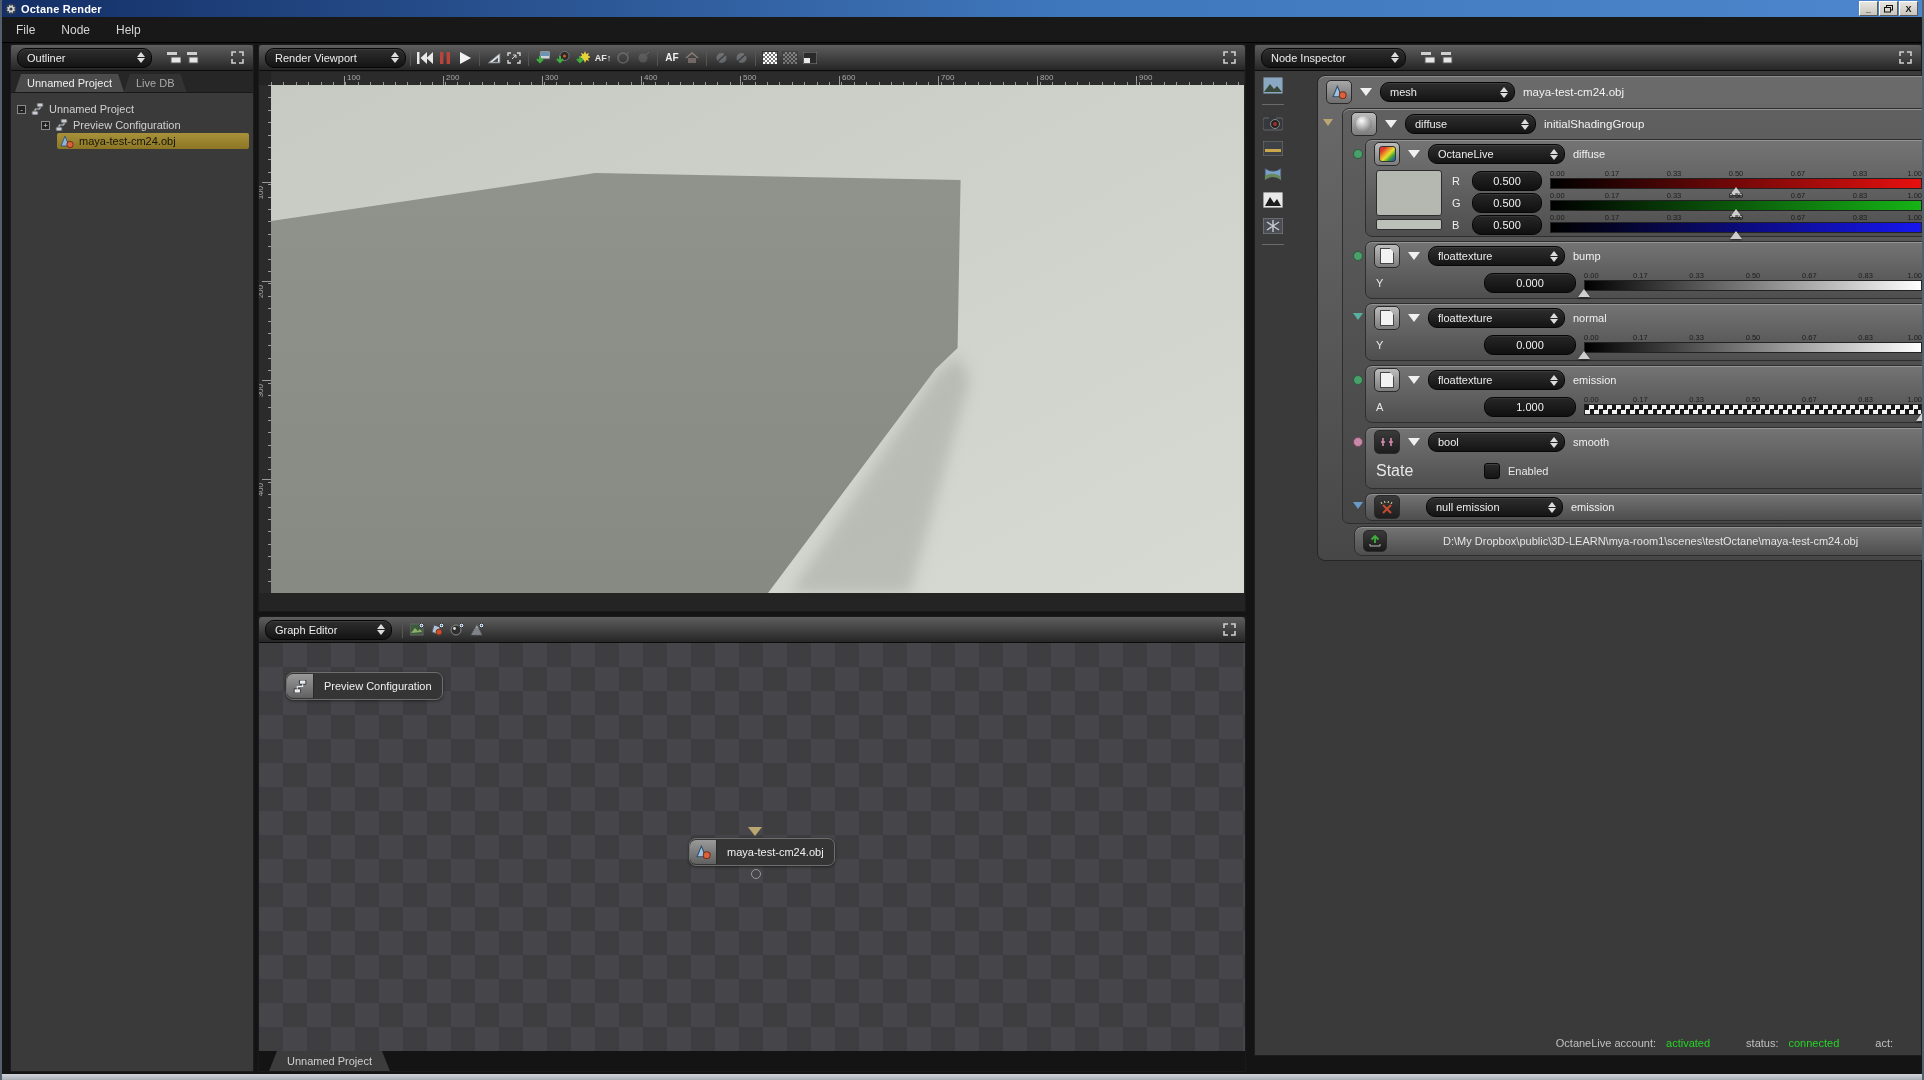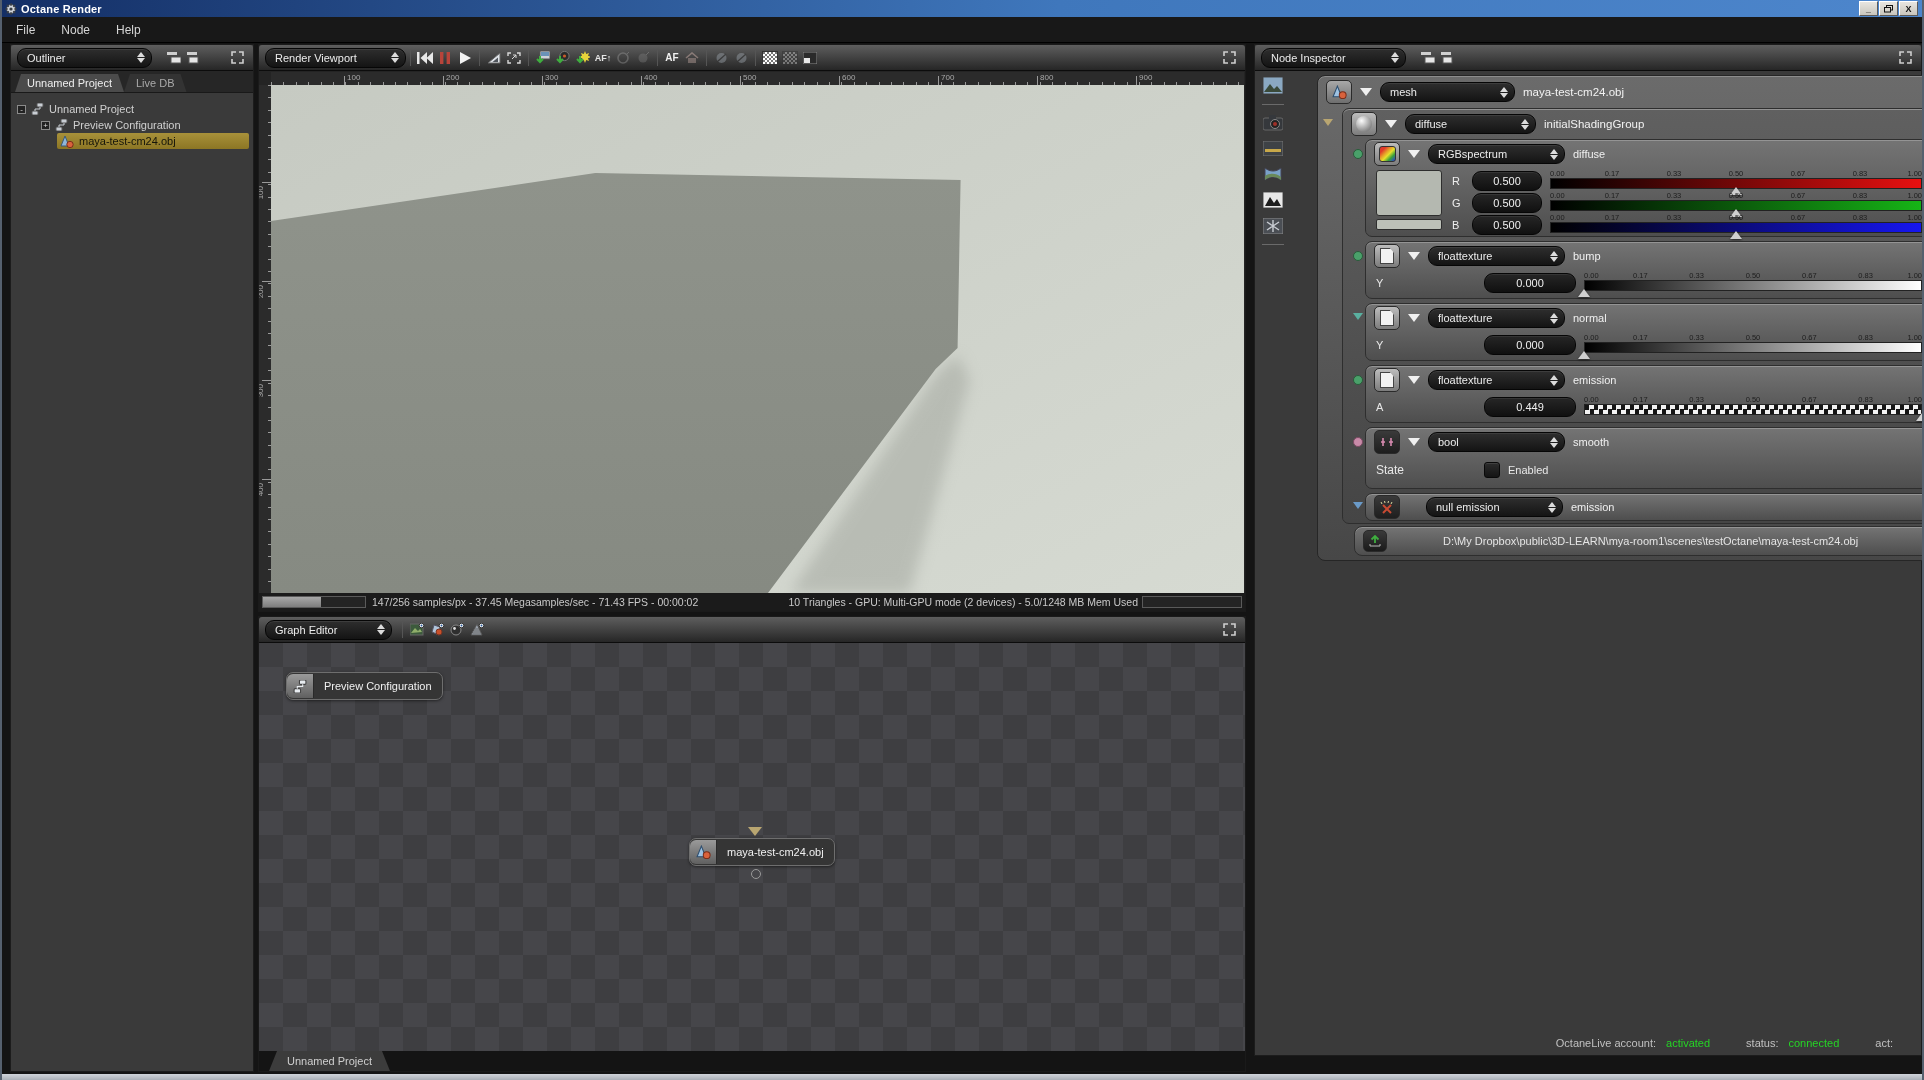--- a/index.html
+++ b/index.html
@@ -461,28 +461,20 @@
           <filter id="soft" x="-20%" y="-20%" width="140%" height="140%">
               <feGaussianBlur stdDeviation="7"></feGaussianBlur>
             </filter>
         </defs>
         <rect x="0" y="0" width="975" height="508" fill="url(#bg)"></rect>
         <polygon points="688,270 666,290 520,508 640,508 700,295" fill="#a0a49c" opacity="0.5" filter="url(#soft)"></polygon>
         <polygon points="0,136 325,88 691,95 688,263 666,284 498,508 0,508" fill="url(#box)"></polygon>
       </svg>
     </div>
 
-    <div class="vp-status">
-      <span class="pbar" style="width:102px;">
-        <span class="pfill" style="width: 57%;"></span>
-      </span>
-      <span style="margin-left:6px;">147/256 samples/px - 37.45 Megasamples/sec - 71.43 FPS - 00:00:02</span>
-      <span style="margin-left:auto;">10 Triangles - GPU: Multi-GPU mode (2 devices) - 5.0/1248 MB Mem Used</span>
-      <span class="pbar" style="width:98px;margin-left:4px;"></span>
-    </div>
   </div>
 
   <div class="abs ge">
     <div class="hdr">
       <div class="pill" style="width:110px;">
         <span>Graph Editor</span>
         <span class="spin">
             <i class="up"></i>
             <i class="dn"></i>
           </span>
@@ -664,21 +656,21 @@
         </div>
 
         <div class="sect" style="left:22px;top:30px;width:566px;height:96px;">
           <span class="pin dot" style="top:9px;background:#4aa06a;border:1px solid #2a5a3a;"></span>
           <div class="row-flex" style="padding:3px 8px;height:22px;">
             <span class="chip">
                 <span style="width:15px;height:14px;display:block;border-radius:3px;background:linear-gradient(135deg,#e03a2a 20%,#e8a02a 40%,#e8e02a 55%,#3aa03a 75%,#2a3ae0 100%);border:1px solid #333;"></span>
               </span>
             <span class="tri-exp"></span>
             <div class="pill" style="width:120px;">
-              <span>RGBspectrum</span>
+              <span>OctaneLive</span>
               <span class="spin">
                   <i class="up"></i>
                   <i class="dn"></i>
                 </span>
             </div>
             <span style="font-size:11px;color:#f0f0f0;">diffuse</span>
           </div>
           <div style="display:flex;padding:2px 10px 0 10px;gap:10px;">
             <div style="width:66px;">
               <div style="height:44px;background:#b4b8b0;border:1px solid #2e2e2e;border-radius:3px;"></div>
@@ -821,21 +813,21 @@
               <span>floattexture</span>
               <span class="spin">
                   <i class="up"></i>
                   <i class="dn"></i>
                 </span>
             </div>
             <span style="font-size:11px;color:#f0f0f0;">emission</span>
           </div>
           <div class="row-flex" style="padding:2px 10px 0 10px;">
             <span style="width:100px;font-size:11px;color:#e8e8e8;">A</span>
-            <span class="vpill" style="width:90px;">0.449</span>
+            <span class="vpill" style="width:90px;">1.000</span>
             <span class="slider">
                 <span class="ticks">
                   <span style="left: 0%; transform: none;">0.00</span>
                   <span style="left: 16.6667%; transform: translateX(-50%);">0.17</span>
                   <span style="left: 33.3333%; transform: translateX(-50%);">0.33</span>
                   <span style="left: 50%; transform: translateX(-50%);">0.50</span>
                   <span style="left: 66.6667%; transform: translateX(-50%);">0.67</span>
                   <span style="left: 83.3333%; transform: translateX(-50%);">0.83</span>
                   <span style="left: 100%; transform: translateX(-100%);">1.00</span>
                 </span>
@@ -857,21 +849,21 @@
             <div class="pill" style="width:120px;">
               <span>bool</span>
               <span class="spin">
                   <i class="up"></i>
                   <i class="dn"></i>
                 </span>
             </div>
             <span style="font-size:11px;color:#f0f0f0;">smooth</span>
           </div>
           <div class="row-flex" style="padding:6px 10px 0 10px;">
-            <span style="width:100px;font-size:12px;color:#e8e8e8;">State</span>
+            <span style="width:100px;font-size:16px;color:#e8e8e8;">State</span>
             <span class="checkbox"></span>
             <span style="font-size:11px;color:#e8e8e8;">Enabled</span>
           </div>
         </div>
 
         <div class="sect" style="left:22px;top:384px;width:566px;height:26px;">
           <span class="pin tri" style="top:8px;border-top-color:#6a9ac8;"></span>
           <div class="row-flex" style="padding:2px 8px;height:22px;">
             <span class="chip" style="background:linear-gradient(#3a3a3a,#1e1e1e);">
                 <svg width="14" height="13" viewBox="0 0 14 13">

